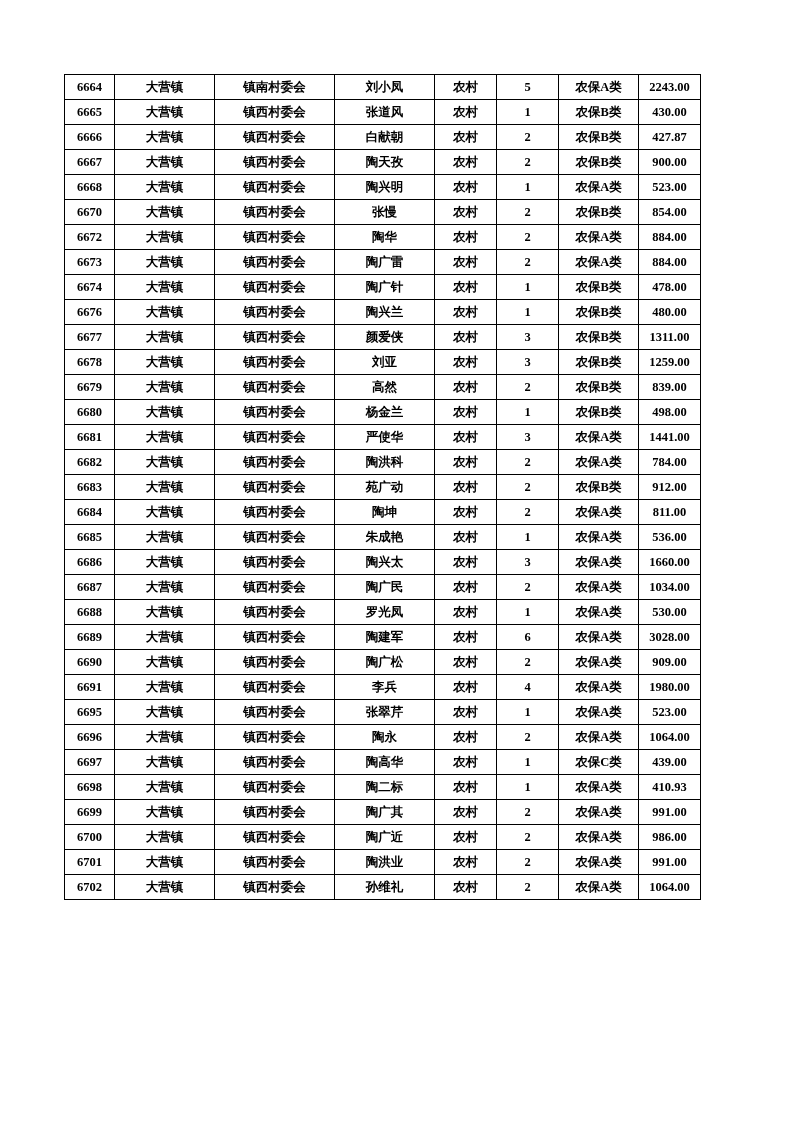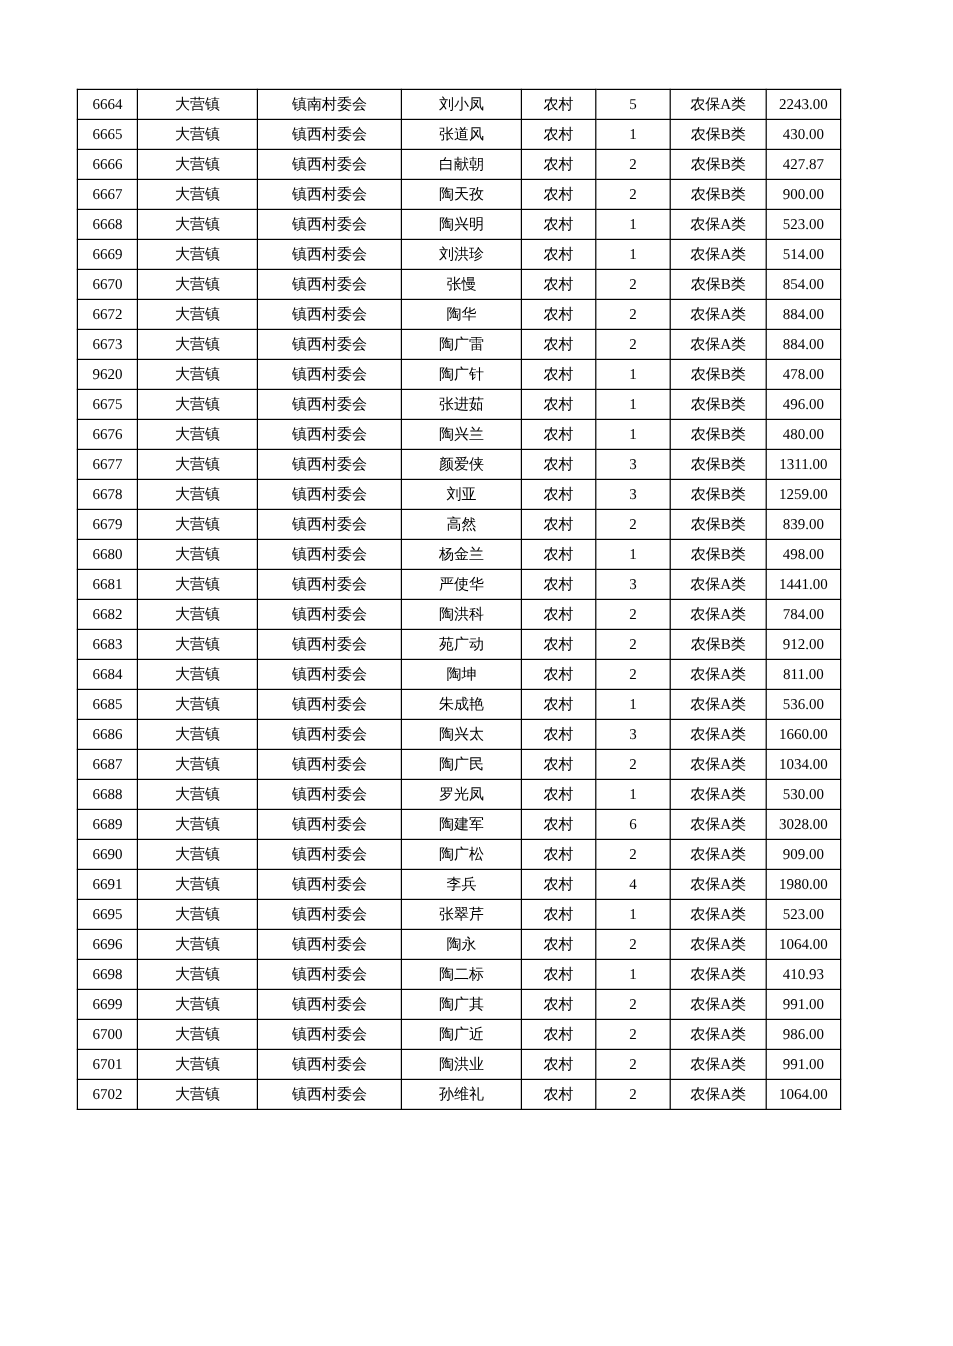--- a/index.html
+++ b/index.html
@@ -14,20 +14,21 @@
     background: #ffffff;
     overflow: hidden;
     font-family: "Liberation Serif", serif;
   }
   table.data-table {
     position: absolute;
     left: 64px;
     top: 74px;
     border-collapse: collapse;
     table-layout: fixed;
+    font-weight: bold;
   }
   table.data-table td {
     border: 1px solid #000000;
     height: 24px;
     font-size: 12.5px;
     color: #000000;
     text-align: center;
     vertical-align: middle;
     padding: 0 2px;
     overflow: hidden;
@@ -102,30 +103,20 @@
           <td>6668</td>
           <td>大营镇</td>
           <td>镇西村委会</td>
           <td>陶兴明</td>
           <td>农村</td>
           <td>1</td>
           <td>农保A类</td>
           <td>523.00</td>
         </tr>
         <tr>
-          <td>6669</td>
-          <td>大营镇</td>
-          <td>镇西村委会</td>
-          <td>刘洪珍</td>
-          <td>农村</td>
-          <td>1</td>
-          <td>农保A类</td>
-          <td>514.00</td>
-        </tr>
-        <tr>
           <td>6670</td>
           <td>大营镇</td>
           <td>镇西村委会</td>
           <td>张慢</td>
           <td>农村</td>
           <td>2</td>
           <td>农保B类</td>
           <td>854.00</td>
         </tr>
         <tr>
@@ -142,40 +133,30 @@
           <td>6673</td>
           <td>大营镇</td>
           <td>镇西村委会</td>
           <td>陶广雷</td>
           <td>农村</td>
           <td>2</td>
           <td>农保A类</td>
           <td>884.00</td>
         </tr>
         <tr>
-          <td>9620</td>
+          <td>6674</td>
           <td>大营镇</td>
           <td>镇西村委会</td>
           <td>陶广针</td>
           <td>农村</td>
           <td>1</td>
           <td>农保B类</td>
           <td>478.00</td>
         </tr>
         <tr>
-          <td>6675</td>
-          <td>大营镇</td>
-          <td>镇西村委会</td>
-          <td>张进茹</td>
-          <td>农村</td>
-          <td>1</td>
-          <td>农保B类</td>
-          <td>496.00</td>
-        </tr>
-        <tr>
           <td>6676</td>
           <td>大营镇</td>
           <td>镇西村委会</td>
           <td>陶兴兰</td>
           <td>农村</td>
           <td>1</td>
           <td>农保B类</td>
           <td>480.00</td>
         </tr>
         <tr>
@@ -340,20 +321,30 @@
         </tr>
         <tr>
           <td>6696</td>
           <td>大营镇</td>
           <td>镇西村委会</td>
           <td>陶永</td>
           <td>农村</td>
           <td>2</td>
           <td>农保A类</td>
           <td>1064.00</td>
+        </tr>
+        <tr>
+          <td>6697</td>
+          <td>大营镇</td>
+          <td>镇西村委会</td>
+          <td>陶高华</td>
+          <td>农村</td>
+          <td>1</td>
+          <td>农保C类</td>
+          <td>439.00</td>
         </tr>
         <tr>
           <td>6698</td>
           <td>大营镇</td>
           <td>镇西村委会</td>
           <td>陶二标</td>
           <td>农村</td>
           <td>1</td>
           <td>农保A类</td>
           <td>410.93</td>

